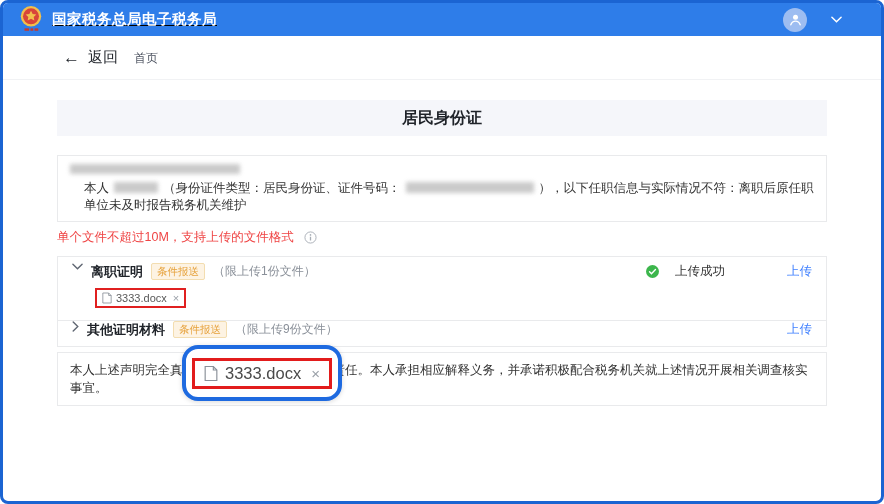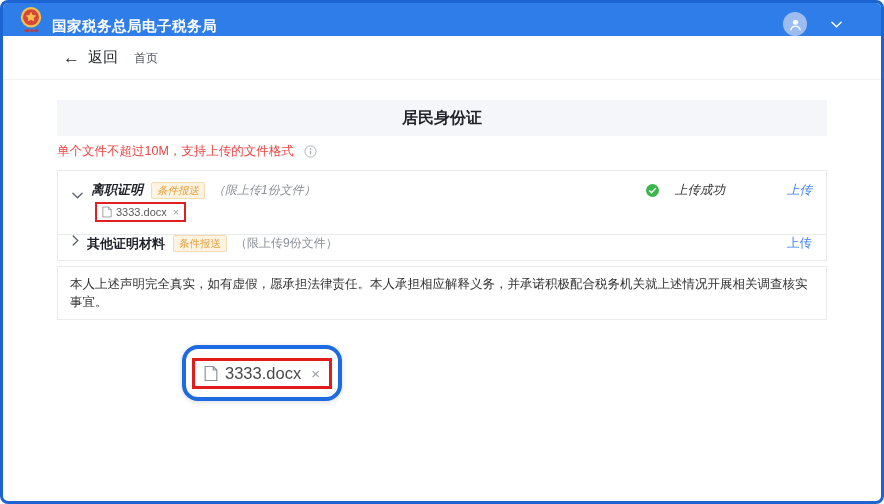--- a/index.html
+++ b/index.html
@@ -3,21 +3,21 @@
 <meta charset="utf-8">
 <style>
   * { box-sizing: border-box; margin: 0; padding: 0; }
   html,body { width: 884px; height: 504px; }
   body { font-family: "Liberation Sans", "DejaVu Sans", sans-serif; background:#fff; }
 
   .frame { position:relative; width:884px; height:504px; border:3px solid #1b64d2;
            border-radius:8px; overflow:hidden; background:#fff; }
 
   
-  .app-header { height:33px; background:#2e7de9; display:flex; align-items:flex-end; padding:0 15px; }
+  .app-header { height:33px; background:#2e7de9; display:flex; align-items:center; padding:0 15px;text-decoration:underline; }
   .emblem { width:26px; height:30px; margin-right:8px; flex:none; }
   .app-title { color:#fff; font-size:14.5px; font-weight:bold; letter-spacing:.5px; }
   .header-right { margin-left:auto; display:flex; align-items:center; gap:24px; padding-right:24px; }
   .avatar { width:24px; height:24px; border-radius:50%; background:#9dbdf1; display:flex;
             align-items:center; justify-content:center; cursor:pointer; }
   .avatar svg { width:15px; height:15px; }
   .hdr-chevron { width:11px; height:7px; cursor:pointer; display:block; }
 
   
   .crumb-bar { height:44px; background:#fff; display:flex; align-items:center; padding-left:60px;
@@ -42,21 +42,21 @@
   .info-table { width:100%; border-collapse:collapse; margin-top:1px; table-layout:fixed; }
   .info-table td { border:1px solid #e9eaec; height:28px; font-size:12.5px; padding:0 12px; color:#333; }
   td.lbl { background:#fafafa; }
   td.val-flex > div { display:flex; align-items:center; justify-content:space-between; }
   td.empty-merged { background:#fafafa; }
 
   .upload-instruction { margin-top:15px; font-size:13px; font-weight:bold; color:#1f2329; line-height:16px; }
   .upload-note { margin-top:8px; font-size:12.5px; color:#ef4444; display:flex; align-items:center; gap:10px; line-height:15px; }
 
   .panel { margin-top:11px; border:1px solid #e9eaec; }
-  .sec-row { display:flex; align-items:flex-end; gap:8px; padding:6px 14px 0 14px; height:28px;font-style:italic; }
+  .sec-row { display:flex; align-items:flex-start; gap:8px; padding:6px 14px 0 14px; height:28px; }
   .sec-row2 { border-top:1px solid #e9eaec; display:flex; align-items:flex-start; gap:8px; padding:0 14px; height:26px; }
   .sec-title { font-size:13px; font-weight:bold; color:#1f2329; }
   .badge { font-size:10.5px; color:#e6a23c; background:#fdf3e3; border:1px solid #f3ddb0;
            padding:1px 5px; border-radius:2px; line-height:13px; }
   .sec-limit { font-size:12px; color:#8a9099; }
   .sec-right { margin-left:auto; display:flex; align-items:center; }
   .status-ok { display:flex; align-items:center; gap:16px; font-size:12.5px; color:#333; }
   .upload-link { color:#4080ff; font-size:12.5px; cursor:pointer; margin-left:62px; }
   .upload-link.solo { margin-left:auto; }
 
@@ -122,20 +122,26 @@
     </div>
     <span class="home-link">首页</span>
   </div>
 
   <div class="main">
 
     <div class="page-banner">
       <span>居民身份证</span>
     </div>
 
+    <div class="intro-box">
+      <span class="blur blur-block" style="width:170px"></span>
+      <div class="intro-line2">
+        <span>本人</span><span class="blur" style="width:44px; margin:0 5px"></span><span>（身份证件类型：居民身份证、证件号码：</span><span class="blur" style="width:128px; margin:0 5px"></span><span>），以下任职信息与实际情况不符：离职后原任职单位未及时报告税务机关维护</span>
+      </div>
+    </div>
 
 
 
     <div class="upload-note">
       <span>单个文件不超过10M，支持上传的文件格式</span>
       <svg width="13" height="13" viewBox="0 0 14 14">
         <circle cx="7" cy="7" r="6" stroke="#a7adb5" fill="none"></circle>
         <circle cx="7" cy="4.2" r="0.9" fill="#a7adb5"></circle>
         <path d="M7 6.3v3.8" stroke="#a7adb5" stroke-width="1.4"></path>
       </svg>

